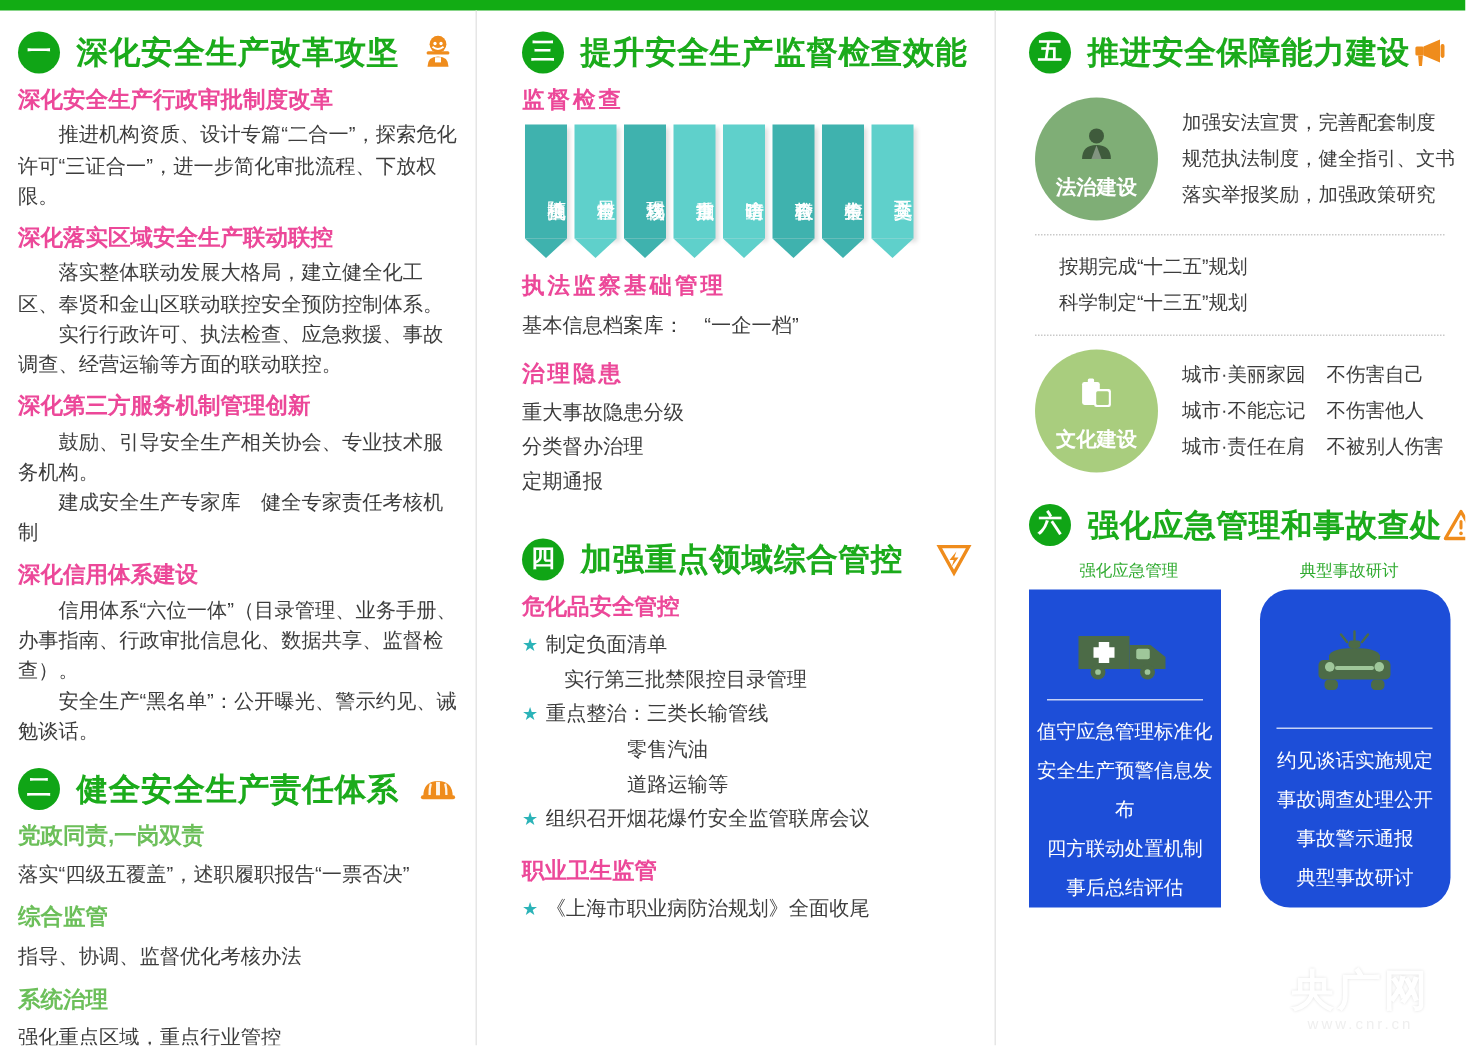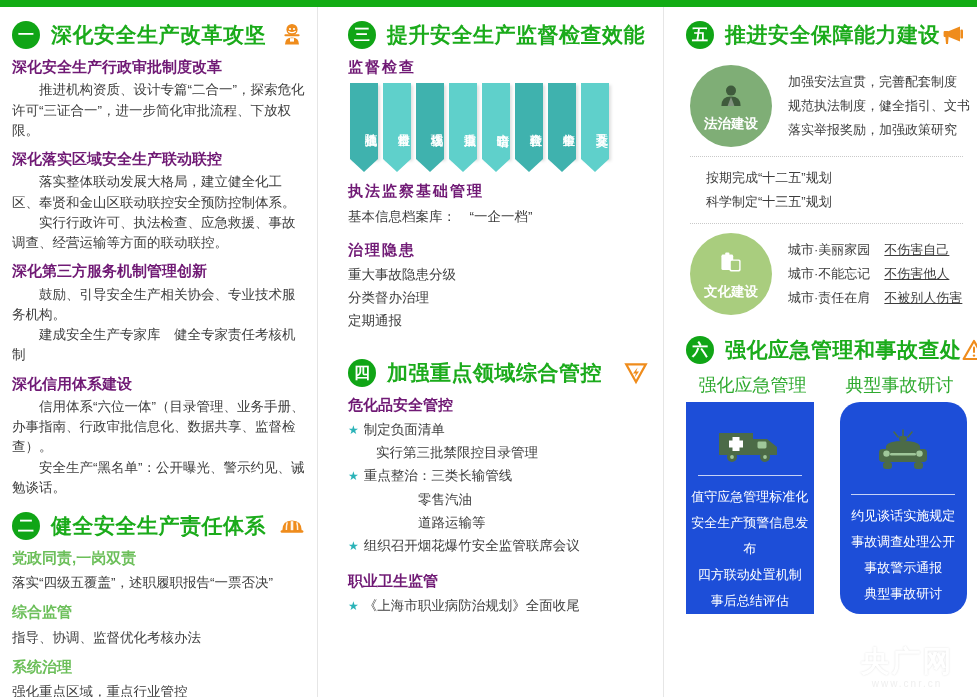--- a/index.html
+++ b/index.html
@@ -52,21 +52,21 @@
     white-space: nowrap;
   }
   .head-icon {
     margin-left: auto; flex: 0 0 auto;
     display: flex; align-items: center; justify-content: center;
   }
   .col-2 .head-icon { margin-left: 22px; }
 
   
   .sub-head {
-    font-size: 15px; font-weight: bold; color: #701a75;
+    font-size: 15px; font-weight: bold; color: #ec4899;
     margin: 8px 0 3px 0; line-height: 1.35;
   }
   .sub-head.pale { color: #6cbf5a; }
   .sub-head.spaced { letter-spacing: 2px; }
   .body-p {
     font-size: 13.5px; color: #3d3d3d; line-height: 1.5;
     text-indent: 2em;
   }
   .body-line {
     font-size: 13.5px; color: #3d3d3d; line-height: 1.72;
@@ -131,29 +131,29 @@
   .cap-label {
     font-size: 13.5px; font-weight: bold; line-height: 1;
   }
   .cap-lines { margin-left: 16px; }
   .cap-lines .cap-line {
     font-size: 13px; color: #3d3d3d; line-height: 1.85;
     white-space: nowrap;
   }
   .cap-split { display: flex; }
   .cap-split .cap-col-b { margin-left: 14px; }
-  .cap-split .cap-col-b .cap-line { line-height: 1.85; text-decoration: underline; }
+  .cap-split .cap-col-b .cap-line { line-height: 1.85; }
 
   
   .em-titles {
     display: flex; margin: 9px 0 5px 0;
   }
   .em-title {
     width: 133px; text-align: center;
-    font-size: 18px; color: #2faa2f; font-weight: normal;
+    font-size: 11px; color: #2faa2f; font-weight: normal;
   }
   .em-title + .em-title { margin-left: 14px; }
   .em-cards { display: flex; }
   .em-card {
     width: 133px; height: 212px;
     background: #1d4ed8;
     display: flex; flex-direction: column; align-items: center;
     padding-top: 14px;
   }
   .em-card + .em-card { margin-left: 26px; border-radius: 20px; }

